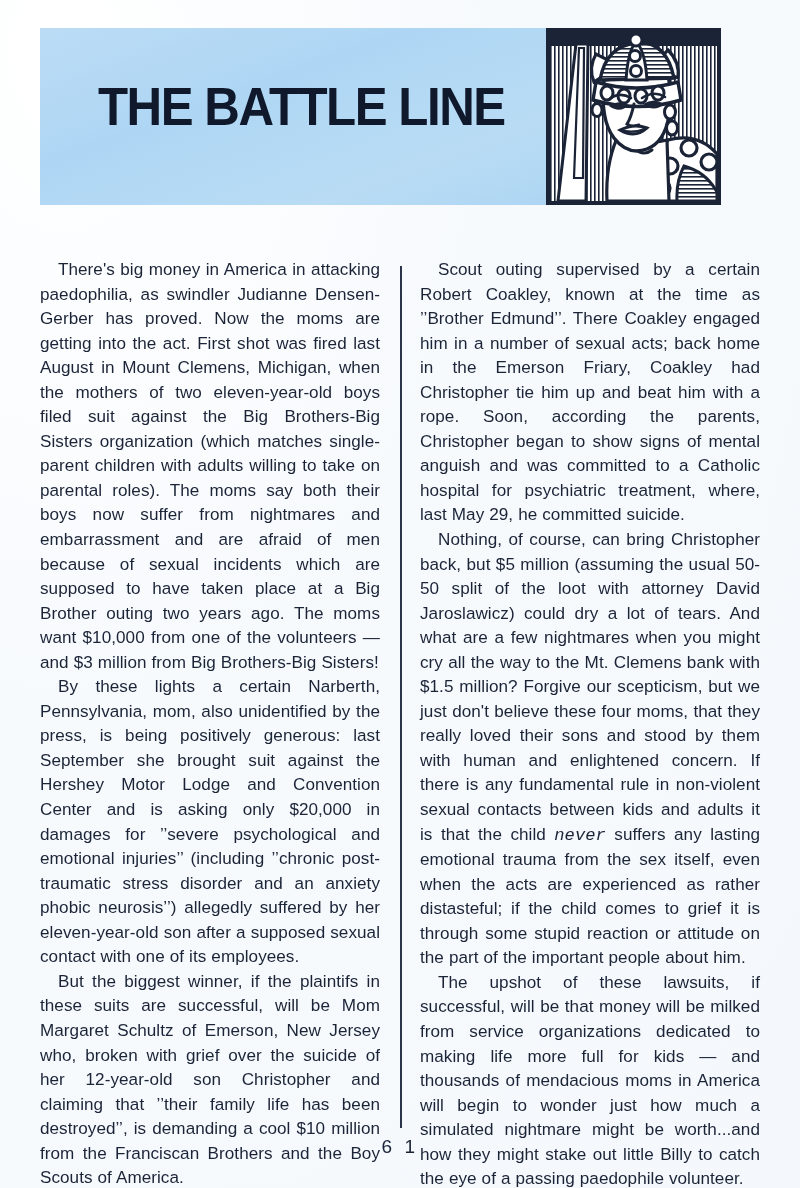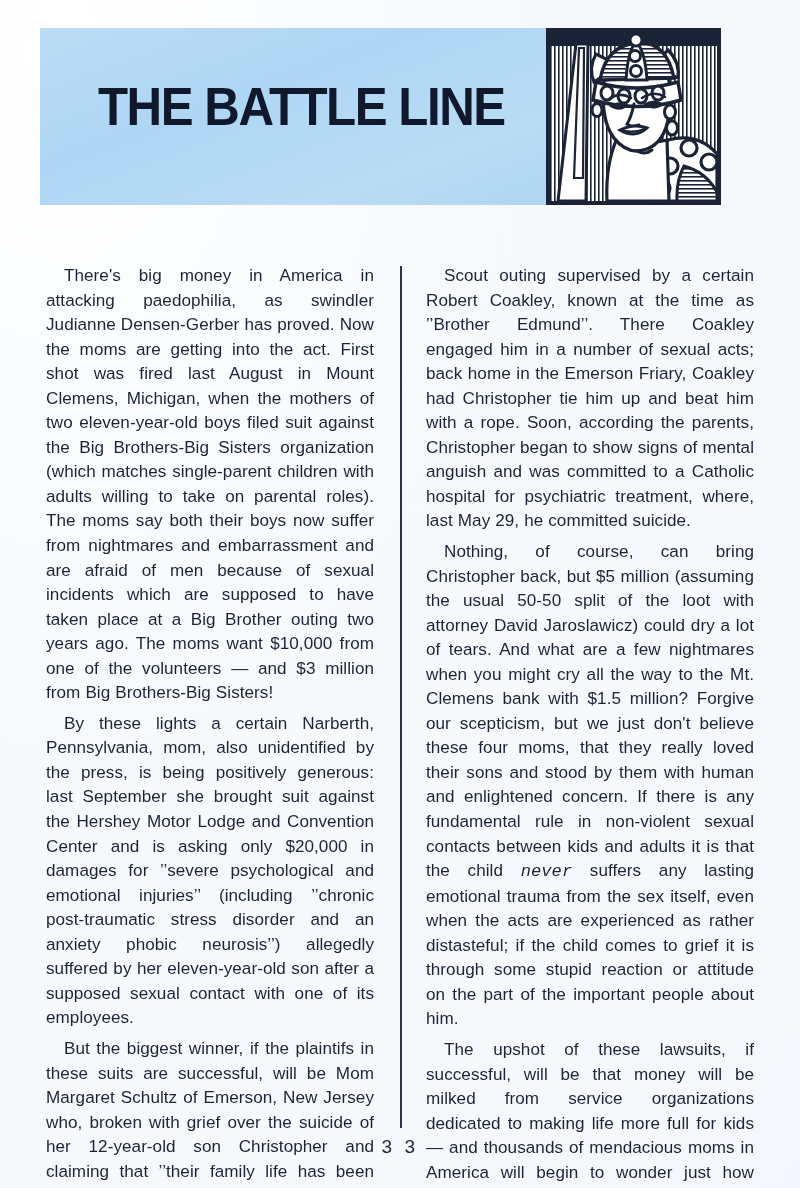--- a/index.html
+++ b/index.html
@@ -80,21 +80,21 @@
   .divider {
     position: absolute;
     left: 400px;
     top: 266px;
     width: 2px;
     height: 862px;
     background: #2b3448;
   }
 
   p {
-    margin: 6px;
+    margin: 0;
     font-size: 17.1px;
     line-height: 24.55px;
     text-align: justify;
     text-justify: inter-word;
     letter-spacing: 0.05px;
     word-spacing: 0.2px;
     color: #1b2437;
     -webkit-hyphens: none;
     hyphens: none;
   }
@@ -208,13 +208,13 @@
 
   </div>
 
   <div class="column">
     <p><span class="indent"></span><span>Scout outing supervised by a certain Robert Coakley, known at the time as ’’Brother Edmund’’. There Coakley engaged him in a number of sexual acts; back home in the Emerson Friary, Coakley had Christopher tie him up and beat him with a rope. Soon, according the parents, Christopher began to show signs of mental anguish and was committed to a Catholic hospital for psychiatric treatment, where, last May 29, he committed suicide.</span></p>
     <p><span class="indent"></span><span>Nothing, of course, can bring Christopher back, but $5 million (assuming the usual 50-50 split of the loot with attorney David Jaroslawicz) could dry a lot of tears. And what are a few nightmares when you might cry all the way to the Mt. Clemens bank with $1.5 million? Forgive our scepticism, but we just don't believe these four moms, that they really loved their sons and stood by them with human and enlightened concern. If there is any fundamental rule in non-violent sexual contacts between kids and adults it is that the child </span><em>never</em><span> suffers any lasting emotional trauma from the sex itself, even when the acts are experienced as rather distasteful; if the child comes to grief it is through some stupid reaction or attitude on the part of the important people about him.</span></p>
     <p><span class="indent"></span><span>The upshot of these lawsuits, if successful, will be that money will be milked from service organizations dedicated to making life more full for kids — and thousands of mendacious moms in America will begin to wonder just how much a simulated nightmare might be worth...and how they might stake out little Billy to catch the eye of a passing paedophile volunteer.</span></p>
   </div>
 </div>
 
-<div class="folio">3 3</div>
+<div class="folio">6 1</div>
 
 </body></html>

